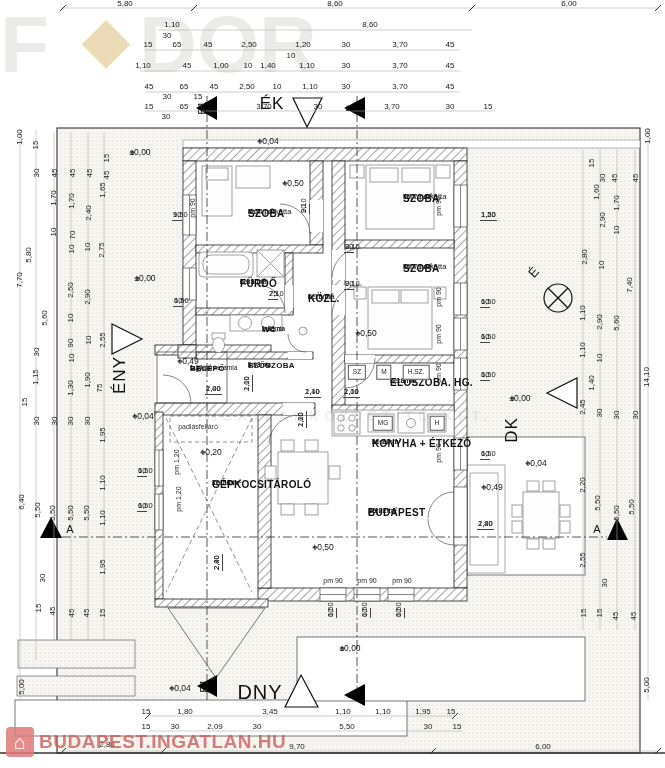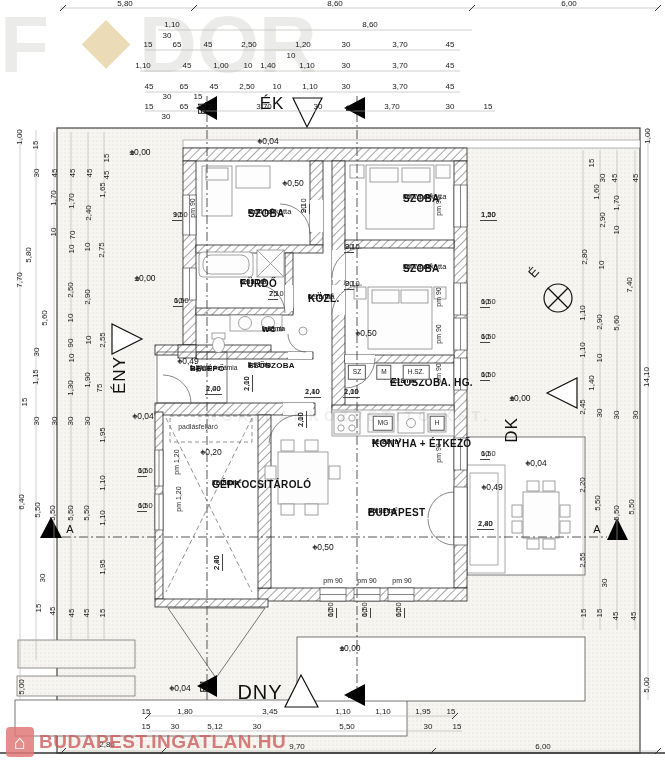--- a/index.html
+++ b/index.html
@@ -346,21 +346,21 @@
       <span class="dim" style="left: 488px; top: 107px;">15</span>
       <span class="dim" style="left: 146px; top: 712px;">15</span>
       <span class="dim" style="left: 185px; top: 712px;">1,80</span>
       <span class="dim" style="left: 270px; top: 712px;">3,45</span>
       <span class="dim" style="left: 343px; top: 712px;">1,10</span>
       <span class="dim" style="left: 383px; top: 712px;">1,10</span>
       <span class="dim" style="left: 423px; top: 712px;">1,95</span>
       <span class="dim" style="left: 451px; top: 712px;">15</span>
       <span class="dim" style="left: 146px; top: 727px;">15</span>
       <span class="dim" style="left: 175px; top: 727px;">30</span>
-      <span class="dim" style="left: 215px; top: 727px;">5,12</span>
+      <span class="dim" style="left: 215px; top: 727px;">2,09</span>
       <span class="dim" style="left: 257px; top: 727px;">30</span>
       <span class="dim" style="left: 347px; top: 727px;">5,50</span>
       <span class="dim" style="left: 428px; top: 727px;">30</span>
       <span class="dim" style="left: 457px; top: 727px;">15</span>
       <span class="dim" style="left: 107px; top: 745px;">2,80</span>
       <span class="dim" style="left: 297px; top: 747px;">9,70</span>
       <span class="dim" style="left: 543px; top: 747px;">6,00</span>
       <span class="dim r" style="left: 20px; top: 137px;">1,00</span>
       <span class="dim r" style="left: 36px; top: 145px;">15</span>
       <span class="dim r" style="left: 37px; top: 173px;">30</span>

